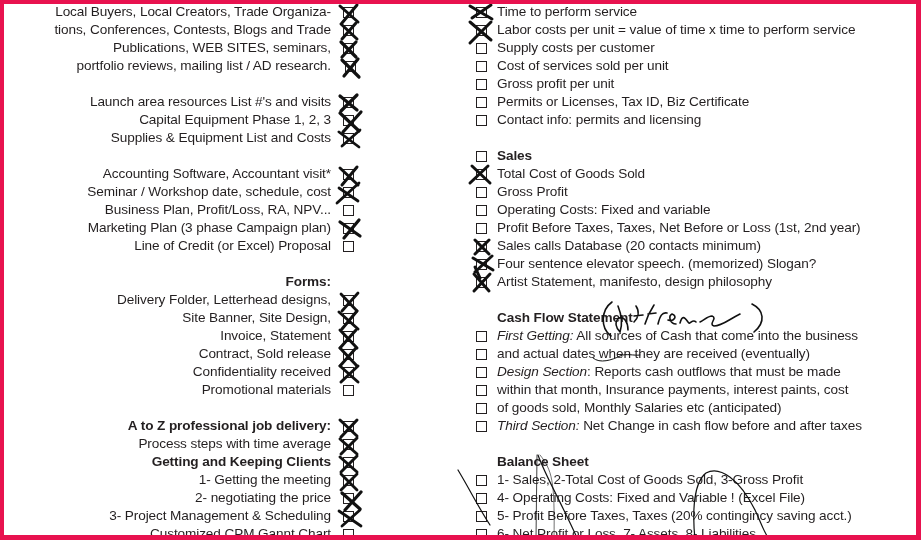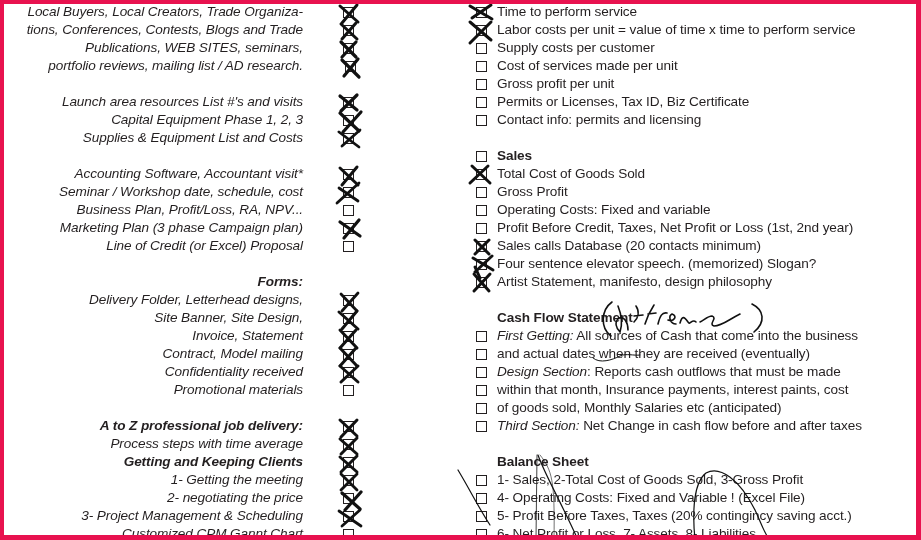--- a/index.html
+++ b/index.html
@@ -18,21 +18,21 @@
       border-bottom: 5px solid #e8124f;
       z-index: 5; pointer-events: none;
     }
     .page { position: absolute; left: 0; top: 0; width: 921px; height: 540px; overflow: hidden; }
 
     
     .row {
       position: absolute; height: 18px; line-height: 18px; font-size: 13.6px;
       white-space: nowrap; letter-spacing: -0.1px;
     }
-    .lrow { right: 618px; text-align: center; font-style: italic; }
+    .lrow { right: 590px; text-align: center; }
     .lbox { position: absolute; left: 343px; width: 11px; height: 11px; }
     .rbox { position: absolute; left: 476px; width: 11px; height: 11px; }
     .rrow { left: 497px; text-align: left; }
 
     .box { box-sizing: border-box; border: 1.2px solid #231f20; background: #fff; }
     .bold { font-weight: bold; }
     i, .it { font-style: italic; }
 
     .hand { position: absolute; left: 0; top: 0; width: 921px; height: 540px; pointer-events: none; z-index: 3; }
   </style>
@@ -55,21 +55,21 @@
     <div class="row lrow" style="top:165px">Accounting Software, Accountant visit*</div>
     <div class="row lrow" style="top:183px">Seminar / Workshop date, schedule, cost</div>
     <div class="row lrow" style="top:201px">Business Plan, Profit/Loss, RA, NPV...</div>
     <div class="row lrow" style="top:219px">Marketing Plan (3 phase Campaign plan)</div>
     <div class="row lrow" style="top:237px">Line of Credit (or Excel) Proposal</div>
 
     <div class="row lrow bold" style="top:273px">Forms:</div>
     <div class="row lrow" style="top:291px">Delivery Folder, Letterhead designs,</div>
     <div class="row lrow" style="top:309px">Site Banner, Site Design,</div>
     <div class="row lrow" style="top:327px">Invoice, Statement</div>
-    <div class="row lrow" style="top:345px">Contract, Model mailing</div>
+    <div class="row lrow" style="top:345px">Contract, Sold release</div>
     <div class="row lrow" style="top:363px">Confidentiality received</div>
     <div class="row lrow" style="top:381px">Promotional materials</div>
 
     <div class="row lrow bold" style="top:417px">A to Z professional job delivery:</div>
     <div class="row lrow" style="top:435px">Process steps with time average</div>
     <div class="row lrow bold" style="top:453px">Getting and Keeping Clients</div>
     <div class="row lrow" style="top:471px">1- Getting the meeting</div>
     <div class="row lrow" style="top:489px">2- negotiating the price</div>
     <div class="row lrow" style="top:507px">3- Project Management &amp; Scheduling</div>
     <div class="row lrow" style="top:525px">Customized CPM Gannt Chart</div>
@@ -98,30 +98,30 @@
     <div class="box lbox" style="top:475px"></div>
     <div class="box lbox" style="top:493px"></div>
     <div class="box lbox" style="top:511px"></div>
     <div class="box lbox" style="top:529px"></div>
   </div>
 
   <div id="right-col">
     <div class="row rrow" style="top:3px">Time to perform service</div>
     <div class="row rrow" style="top:21px">Labor costs per unit = value of time x time to perform service</div>
     <div class="row rrow" style="top:39px">Supply costs per customer</div>
-    <div class="row rrow" style="top:57px">Cost of services made per unit</div>
+    <div class="row rrow" style="top:57px">Cost of services sold per unit</div>
     <div class="row rrow" style="top:75px">Gross profit per unit</div>
     <div class="row rrow" style="top:93px">Permits or Licenses, Tax ID, Biz Certificate</div>
     <div class="row rrow" style="top:111px">Contact info:  permits and licensing</div>
 
     <div class="row rrow bold" style="top:147px">Sales</div>
     <div class="row rrow" style="top:165px">Total Cost of Goods Sold</div>
     <div class="row rrow" style="top:183px">Gross Profit</div>
     <div class="row rrow" style="top:201px">Operating Costs: Fixed and variable</div>
-    <div class="row rrow" style="top:219px">Profit Before Credit, Taxes, Net Profit or Loss (1st, 2nd year)</div>
+    <div class="row rrow" style="top:219px">Profit Before Taxes, Taxes, Net Before or Loss (1st, 2nd year)</div>
     <div class="row rrow" style="top:237px">Sales calls Database (20 contacts minimum)</div>
     <div class="row rrow" style="top:255px">Four sentence elevator speech. (memorized) Slogan?</div>
     <div class="row rrow" style="top:273px">Artist Statement, manifesto, design philosophy</div>
 
     <div class="row rrow bold" style="top:309px">Cash Flow Statement</div>
     <div class="row rrow" style="top:327px"><span class="it">First Getting:</span><span> All sources of Cash that come into the business</span></div>
     <div class="row rrow" style="top:345px">and actual dates when they are received (eventually)</div>
     <div class="row rrow" style="top:363px"><span class="it">Design Section</span><span>: Reports cash outflows that must be made</span></div>
     <div class="row rrow" style="top:381px">within that month, Insurance payments, interest paints, cost</div>
     <div class="row rrow" style="top:399px">of goods sold, Monthly Salaries etc (anticipated)</div>

